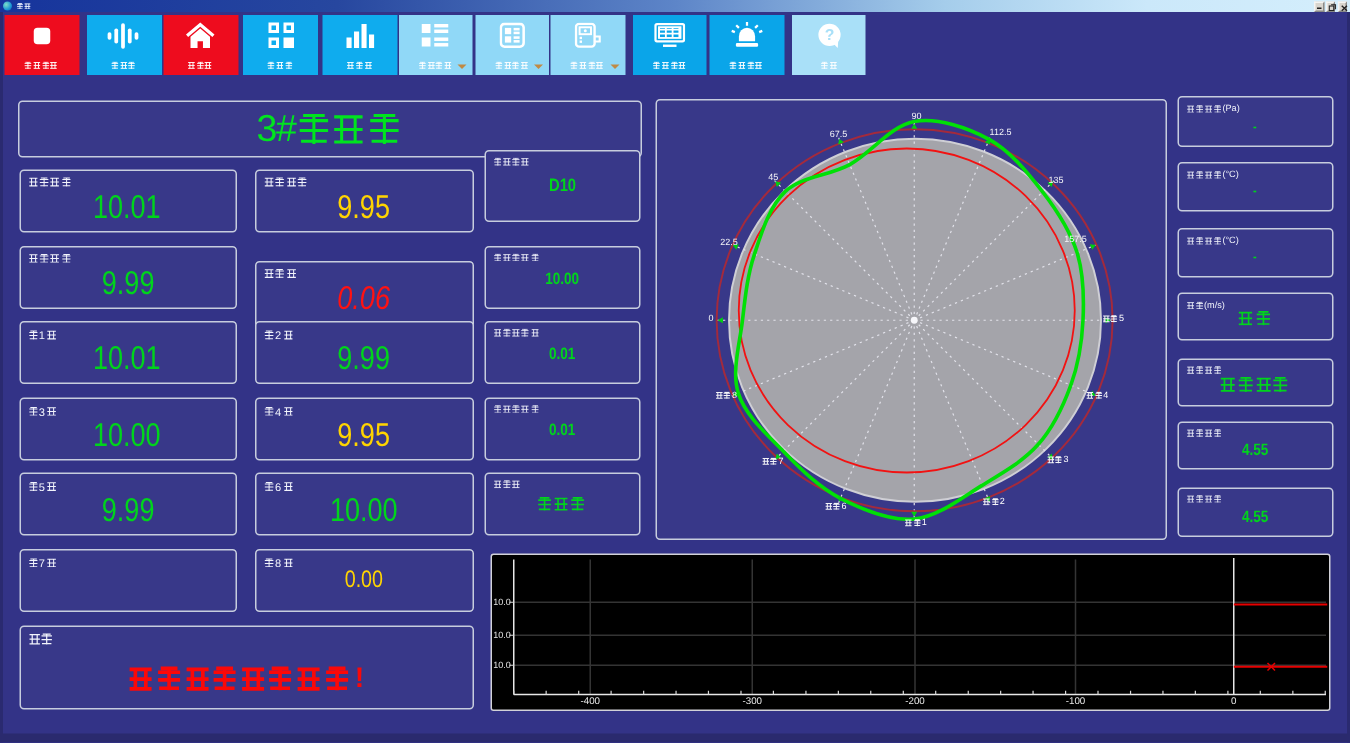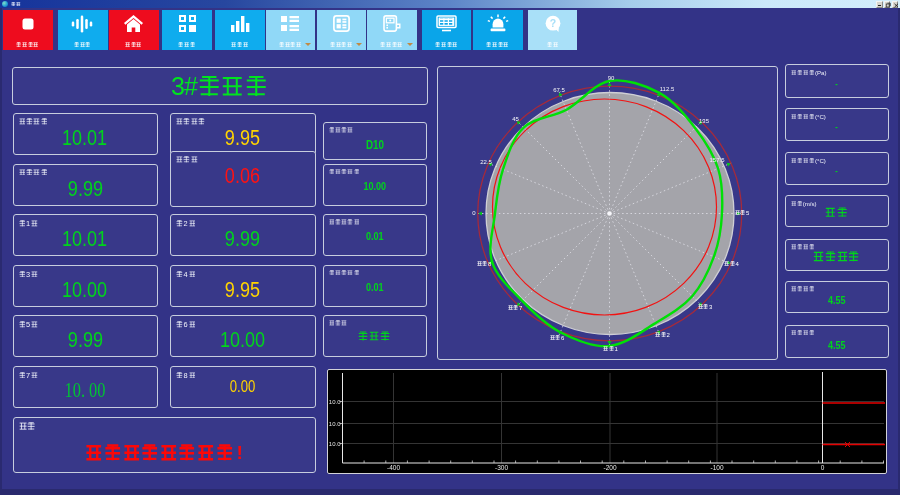--- a/index.html
+++ b/index.html
@@ -297,21 +297,21 @@
       </svg>
       <svg width="6.81" height="6.81" viewBox="0 0 10 10" style="margin-right:0.5920000000000001px">
         <path d="M0.8 1.3h8.4M0.8 5h8.4M0.8 8.7h8.4M3 1.3v7.4M7 1.3v7.4" stroke="#f2f4fc" stroke-width="1.0" fill="none"></path>
       </svg>
       <svg width="6.81" height="6.81" viewBox="0 0 10 10" style="margin-right:0.5920000000000001px">
         <path d="M5 0.7v8.6M0.8 2.4h8.4M0.8 5.3h8.4M1.2 8.5h7.6M1.8 0.9h6.4" stroke="#f2f4fc" stroke-width="1.0" fill="none"></path>
       </svg>
     </div>
     <div class="val" style="top:11px;font-size:22px;color:#00d41c"><span class="sx">9.99</span></div>
   </div>
-<div class="bx" style="left:170px;top:151px;width:145.5px;height:56px;">
+<div class="bx" style="left:170px;top:174px;width:145.5px;height:56px;font-style:italic;">
     <div class="lb" style="font-size:7.4px;color:#f2f4fc">
       <svg width="6.81" height="6.81" viewBox="0 0 10 10" style="margin-right:0.5920000000000001px">
         <path d="M0.8 1.3h8.4M0.8 5h8.4M0.8 8.7h8.4M3 1.3v7.4M7 1.3v7.4" stroke="#f2f4fc" stroke-width="1.0" fill="none"></path>
       </svg>
       <svg width="6.81" height="6.81" viewBox="0 0 10 10" style="margin-right:0.5920000000000001px">
         <path d="M5 0.7v8.6M0.8 2.4h8.4M0.8 5.3h8.4M1.2 8.5h7.6M1.8 0.9h6.4" stroke="#f2f4fc" stroke-width="1.0" fill="none"></path>
       </svg>
       <svg width="6.81" height="6.81" viewBox="0 0 10 10" style="margin-right:0.5920000000000001px">
         <path d="M0.8 1.3h8.4M0.8 5h8.4M0.8 8.7h8.4M3 1.3v7.4M7 1.3v7.4" stroke="#f2f4fc" stroke-width="1.0" fill="none"></path>
       </svg>
@@ -393,35 +393,34 @@
 <div class="bx" style="left:12.5px;top:365.5px;width:145px;height:42px;">
     <div class="lb" style="font-size:7.4px;color:#f2f4fc">
       <svg width="6.81" height="6.81" viewBox="0 0 10 10" style="margin-right:0.5920000000000001px">
         <path d="M5 0.7v8.6M0.8 2.4h8.4M0.8 5.3h8.4M1.2 8.5h7.6M1.8 0.9h6.4" stroke="#f2f4fc" stroke-width="1.0" fill="none"></path>
       </svg>
       <span style="margin-right:1px">7</span>
       <svg width="6.81" height="6.81" viewBox="0 0 10 10" style="margin-right:0.5920000000000001px">
         <path d="M0.8 1.3h8.4M0.8 5h8.4M0.8 8.7h8.4M3 1.3v7.4M7 1.3v7.4" stroke="#f2f4fc" stroke-width="1.0" fill="none"></path>
       </svg>
     </div>
-    <div class="val srf" style="top:12px;font-size:20px;color:#00c433"><span class="sx">10.&nbsp;00</span></div>
   </div>
 <div class="bx" style="left:170px;top:365.5px;width:145.5px;height:42px;">
     <div class="lb" style="font-size:7.4px;color:#f2f4fc">
       <svg width="6.81" height="6.81" viewBox="0 0 10 10" style="margin-right:0.5920000000000001px">
         <path d="M5 0.7v8.6M0.8 2.4h8.4M0.8 5.3h8.4M1.2 8.5h7.6M1.8 0.9h6.4" stroke="#f2f4fc" stroke-width="1.0" fill="none"></path>
       </svg>
       <span style="margin-right:1px">8</span>
       <svg width="6.81" height="6.81" viewBox="0 0 10 10" style="margin-right:0.5920000000000001px">
         <path d="M0.8 1.3h8.4M0.8 5h8.4M0.8 8.7h8.4M3 1.3v7.4M7 1.3v7.4" stroke="#f2f4fc" stroke-width="1.0" fill="none"></path>
       </svg>
     </div>
     <div class="val" style="top:11px;font-size:16px;color:#ffd400"><span class="sx">0.00</span></div>
   </div>
-<div class="bx" style="left:322.5px;top:122px;width:104.5px;height:38px;">
+<div class="bx" style="left:322.5px;top:100px;width:104.5px;height:48px;">
     <div class="lb" style="font-size:6.3px;color:#f2f4fc">
       <svg width="5.8" height="5.8" viewBox="0 0 10 10" style="margin-right:0.504px">
         <path d="M5 0.7v8.6M0.8 2.4h8.4M0.8 5.3h8.4M1.2 8.5h7.6M1.8 0.9h6.4" stroke="#f2f4fc" stroke-width="1.0" fill="none"></path>
       </svg>
       <svg width="5.8" height="5.8" viewBox="0 0 10 10" style="margin-right:0.504px">
         <path d="M0.8 1.3h8.4M0.8 5h8.4M0.8 8.7h8.4M3 1.3v7.4M7 1.3v7.4" stroke="#f2f4fc" stroke-width="1.0" fill="none"></path>
       </svg>
       <svg width="5.8" height="5.8" viewBox="0 0 10 10" style="margin-right:0.504px">
         <path d="M5 0.7v8.6M0.8 2.4h8.4M0.8 5.3h8.4M1.2 8.5h7.6M1.8 0.9h6.4" stroke="#f2f4fc" stroke-width="1.0" fill="none"></path>
       </svg>

